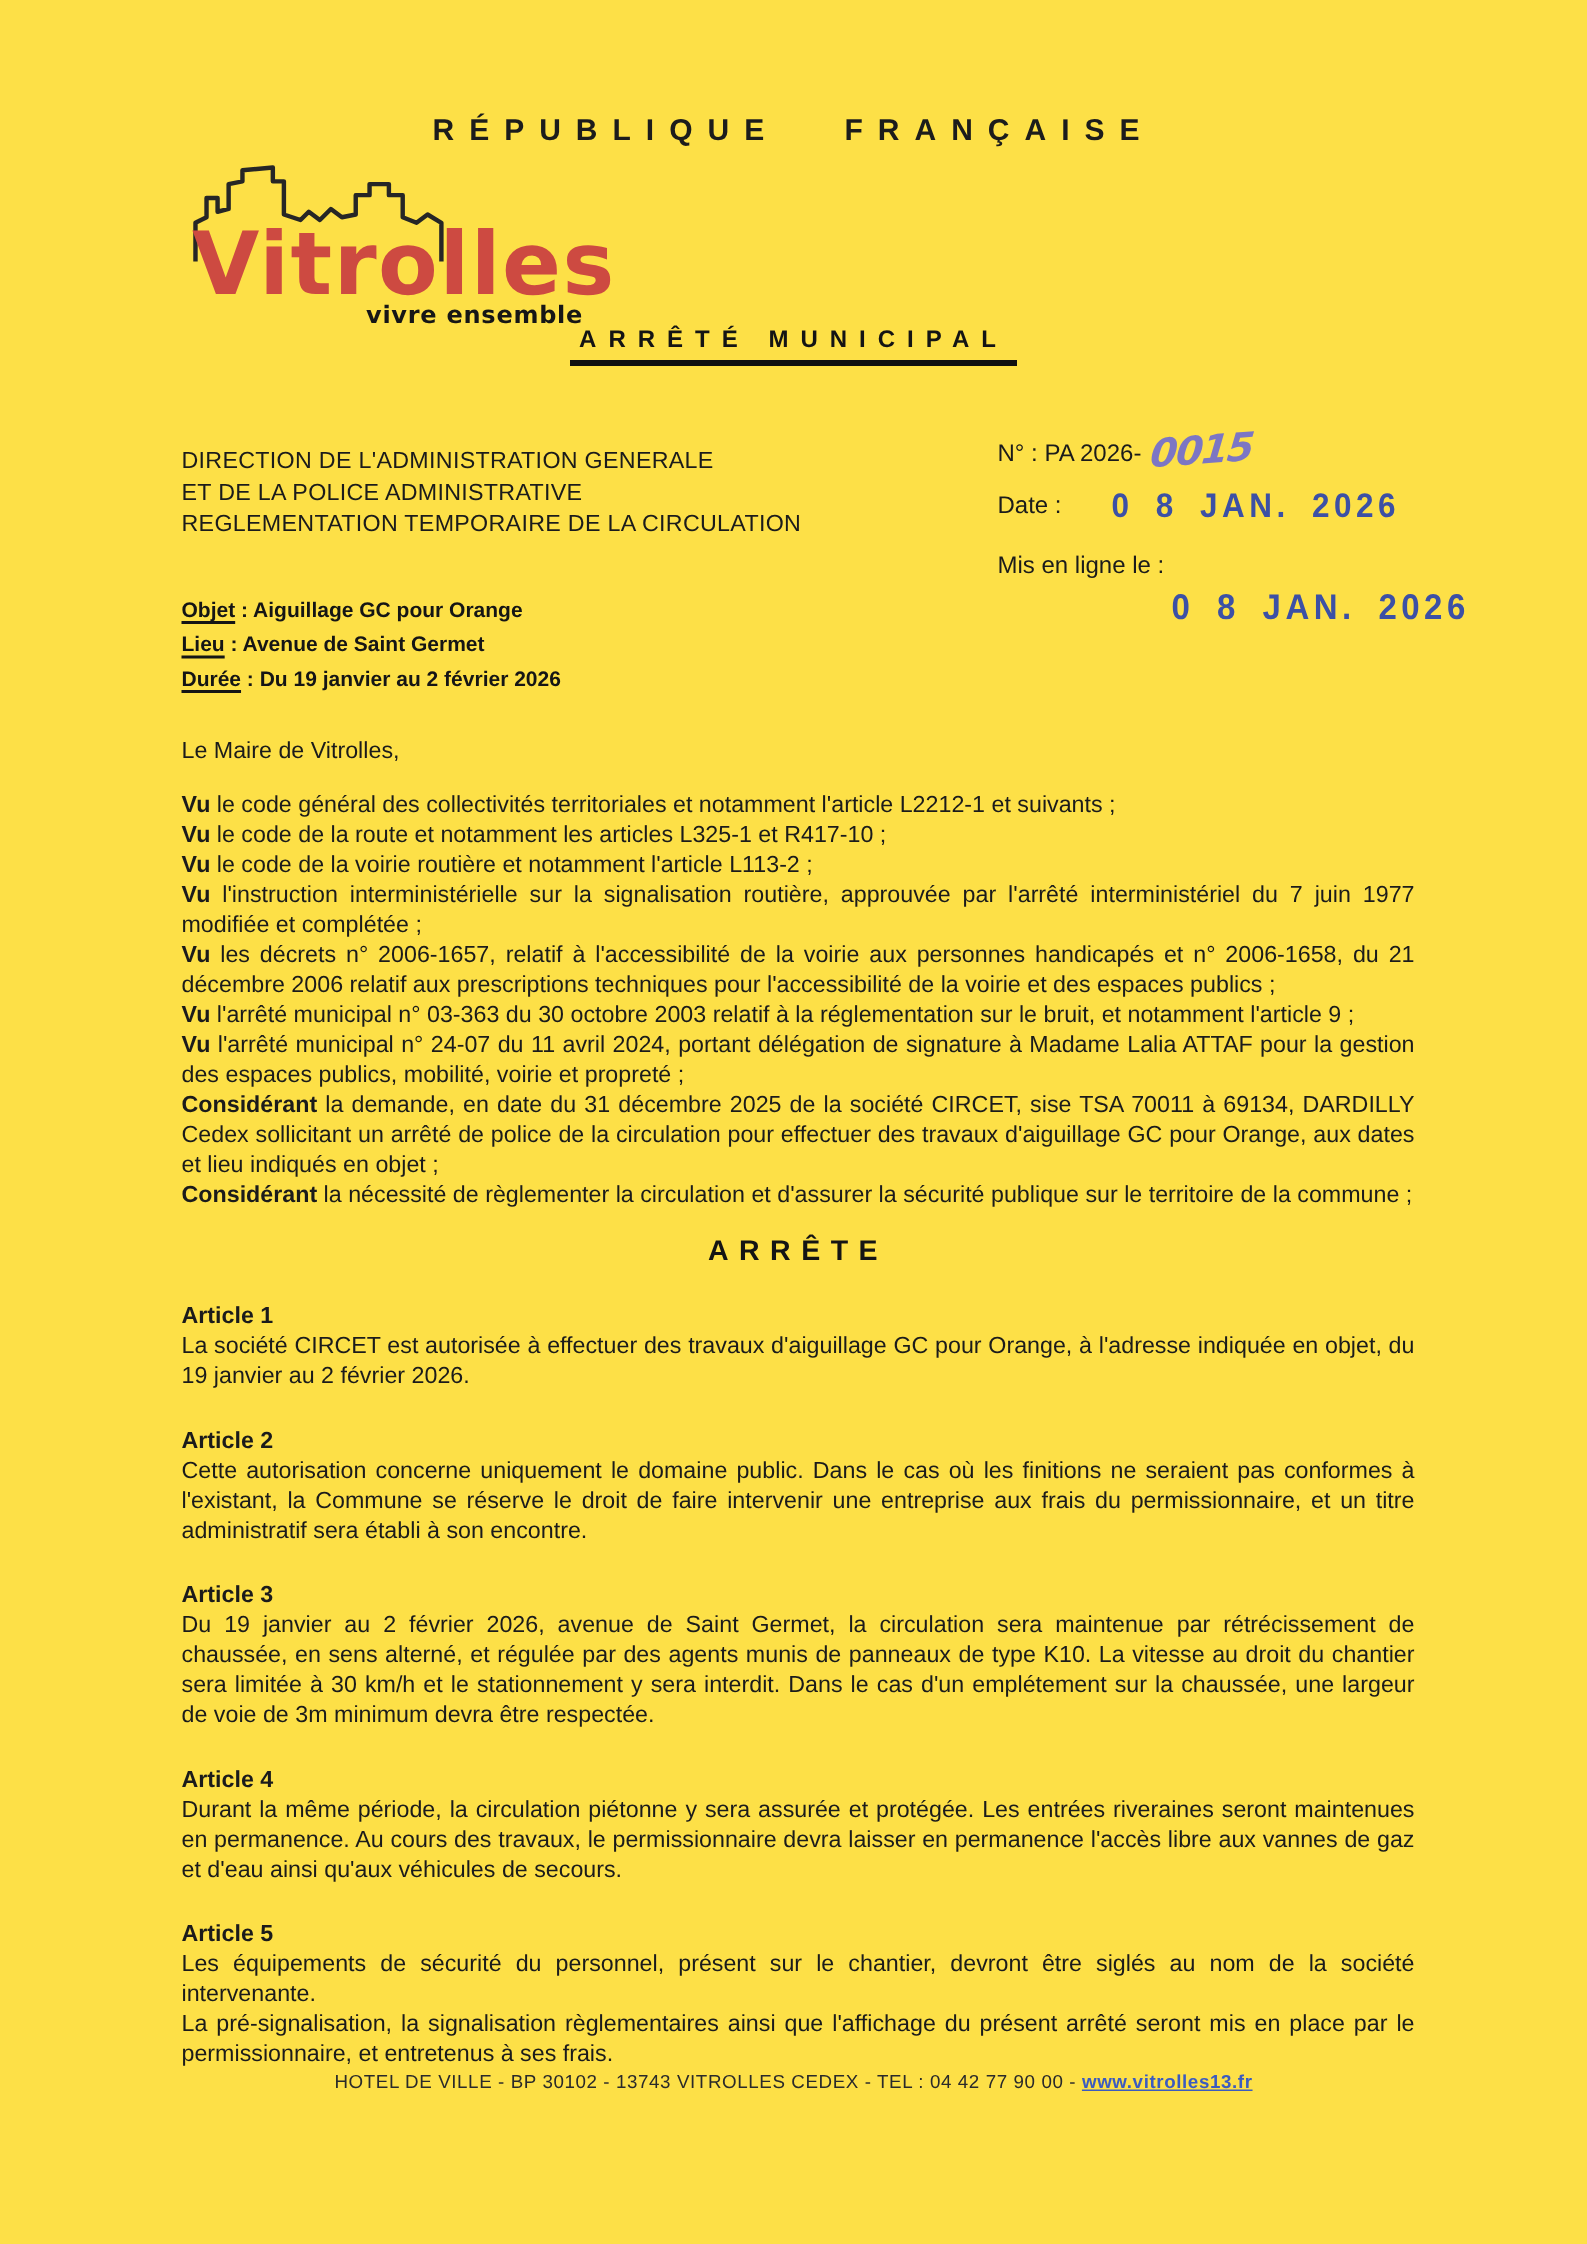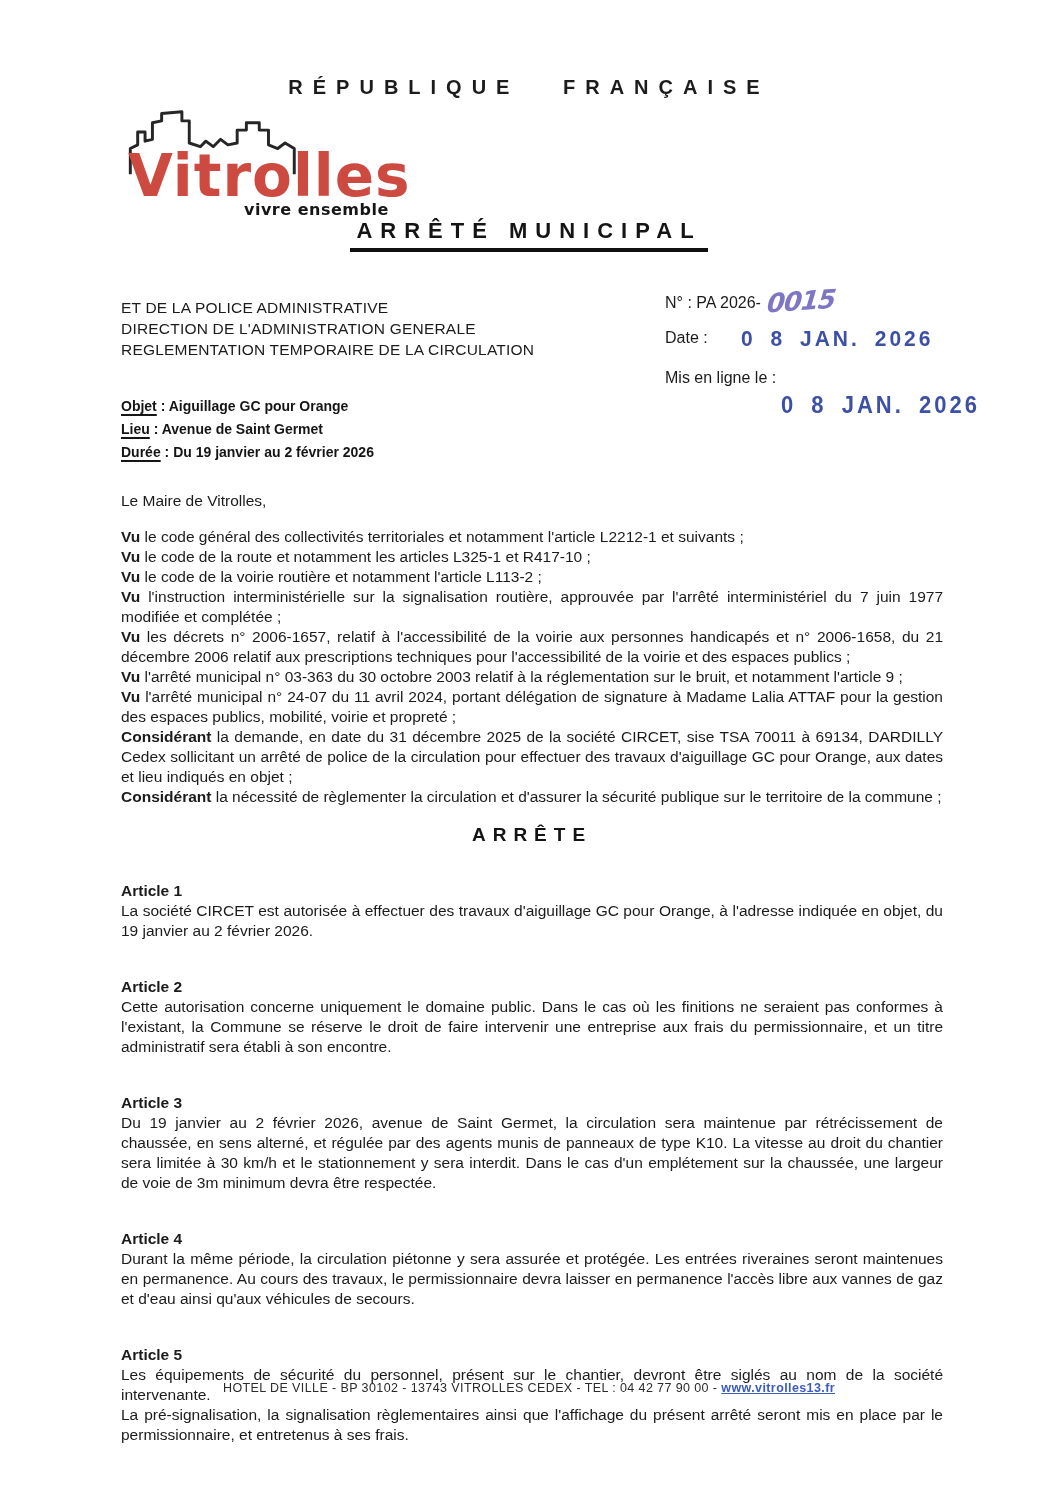--- a/index.html
+++ b/index.html
@@ -1,18 +1,18 @@
 <!DOCTYPE html>
 <html lang="fr"><head>
 <meta charset="utf-8">
 <style>
   html,body{margin:0;padding:0;background:#9a9a9a;}
   .page{
     position:relative;width:1058px;height:1496px;margin:0 auto;
-    background:#ffffff;color:#191919;overflow:hidden;
+    background:#fde047;color:#191919;overflow:hidden;
     font-family:"Liberation Sans",sans-serif;
   }
   
   .republic{
     position:absolute;top:76px;left:0;width:100%;text-align:center;
     font-size:20px;font-weight:600;letter-spacing:10px;word-spacing:28px;
     color:#1c1c1c;
   }
   .logo{position:absolute;left:116px;top:108px;width:310px;height:110px;}
   .logo-skyline{position:absolute;left:10px;top:0;}
@@ -21,21 +21,21 @@
     font-size:58px;font-weight:700;letter-spacing:1px;
     font-family:"DejaVu Sans",sans-serif;
   }
   .logo-tagline{
     position:absolute;left:128px;top:92px;
     font-size:16px;font-weight:600;color:#161616;
     font-family:"DejaVu Sans",sans-serif;letter-spacing:0.5px;
   }
   .doc-title-wrap{position:absolute;top:218px;left:0;width:100%;text-align:center;}
   .doc-title{
-    display:inline-block;font-size:22px;font-weight:700;letter-spacing:8px;
+    display:inline-block;font-size:16px;font-weight:700;letter-spacing:8px;
     padding:0 6px 4px 6px;border-bottom:4px solid #101010;color:#141414;
   }
   
   .direction{
     position:absolute;left:121px;top:297px;width:470px;
     font-size:15.5px;line-height:21px;color:#1b1b1b;letter-spacing:0.2px;
   }
   .ref-right{position:absolute;left:665px;top:292px;width:300px;font-size:16px;color:#1b1b1b;}
   .ref-number{white-space:nowrap;}
   .handwritten{
@@ -64,21 +64,21 @@
     position:absolute;left:121px;top:491px;width:822px;
     font-size:15.5px;line-height:20px;color:#1b1b1b;
   }
   .salutation{margin:0 0 16px 0;}
   .para{margin:0;text-align:justify;}
   .para b{font-weight:700;}
   .arrete-heading{
     margin:18px 0 0 0;text-align:center;
     font-size:19px;font-weight:700;letter-spacing:7px;color:#141414;
   }
-  .article{margin-top:36px;}
+  .article{margin-top:23px;}
   .article-heading{font-weight:700;margin:0;}
   .article-body{margin:0;text-align:justify;}
   
   .footer{
     position:absolute;left:0;top:1381px;width:100%;text-align:center;
     font-size:12.5px;color:#2a2a2a;letter-spacing:0.4px;
   }
   .footer a{font-weight:600;text-align:center;}
 </style>
 </head>
@@ -96,22 +96,22 @@
     </span>
     <span class="logo-word" style="color:#cd4a41;">Vitrolles</span>
     <span class="logo-tagline">vivre ensemble</span>
   </div>
 
   <div class="doc-title-wrap">
     <span class="doc-title">ARRÊTÉ MUNICIPAL</span>
   </div>
 
   <div class="direction">
+    <div>DIRECTION DE L'ADMINISTRATION GENERALE</div>
     <div>ET DE LA POLICE ADMINISTRATIVE</div>
-    <div>DIRECTION DE L'ADMINISTRATION GENERALE</div>
     <div>REGLEMENTATION TEMPORAIRE DE LA CIRCULATION</div>
   </div>
 
   <div class="ref-right">
     <div class="ref-number">
       <span>N° : PA 2026-</span><span class="handwritten" style="color:#7c76c4;">0015</span>
     </div>
     <div class="ref-date-label">Date :</div>
     <div class="stamp stamp-1" style="color:#3c50a5;">0 8 JAN. 2026</div>
     <div class="ref-online-label">Mis en ligne le :</div>

